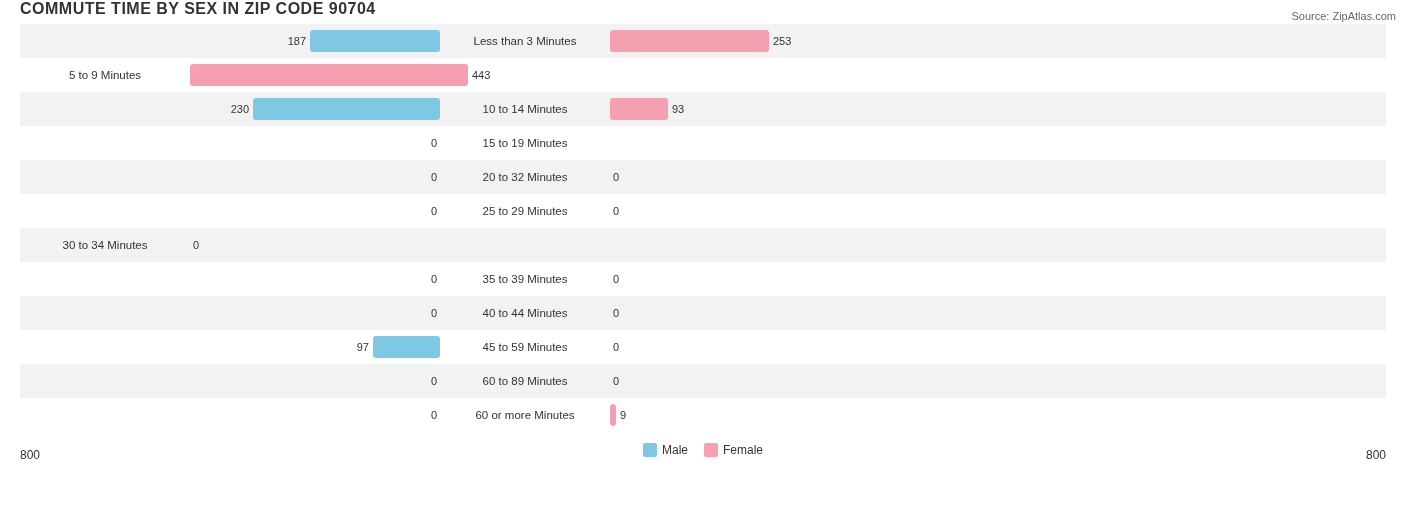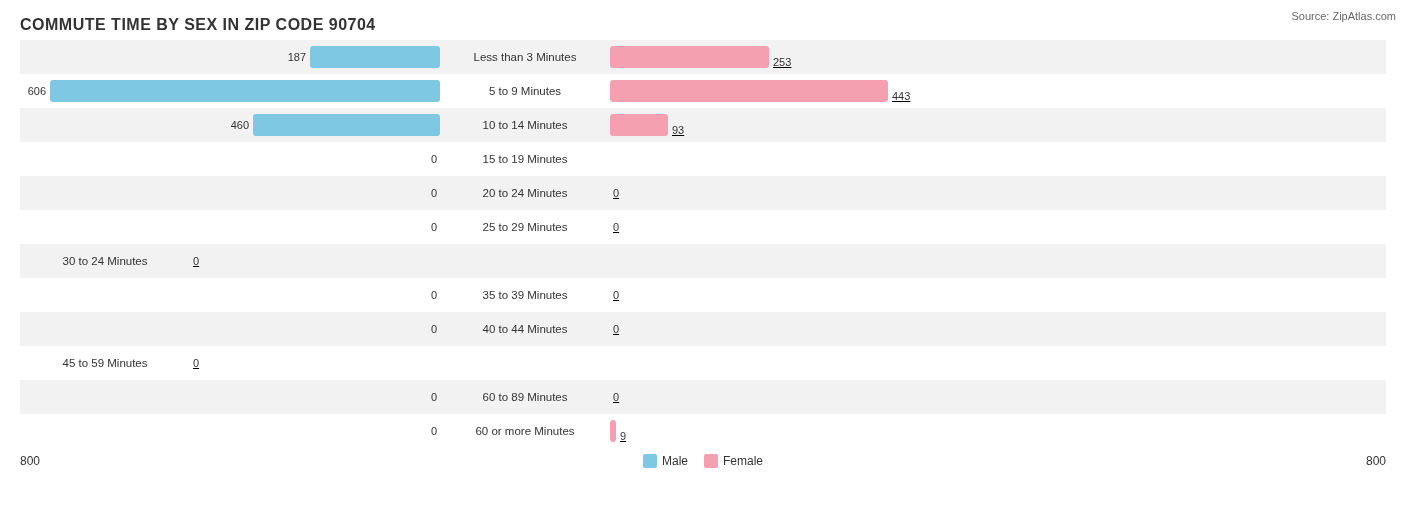--- a/index.html
+++ b/index.html
@@ -7,21 +7,21 @@
       font-family: Arial, sans-serif;
       background: #fff;
       width: 1406px;
       height: 523px;
       overflow: hidden;
       position: relative;
     }
     .chart-container {
       width: 1406px;
       height: 405px;
-      padding: 16px 20px 40px 20px;
+      padding: 0 20px 40px 20px;
       position: relative;
     }
     .title {
       font-size: 16px;
       font-weight: bold;
       color: #333;
       text-transform: uppercase;
       letter-spacing: 0.5px;
       margin-bottom: 6px;
     }
@@ -71,20 +71,21 @@
     .footer {
       display: flex;
       justify-content: space-between;
       align-items: center;
       margin-top: 6px;
       padding: 0 0px;
     }
     .axis-label {
       font-size: 12px;
       color: #333;
+      margin-top: 10px;
     }
     .legend {
       display: flex;
       gap: 16px;
     }
     .legend-item {
       display: flex;
       align-items: center;
       gap: 5px;
       font-size: 12px;
@@ -113,24 +114,23 @@
       width: 420px;
       display: flex;
       align-items: center;
       justify-content: flex-end;
       position: relative;
       padding-right: 0;
     }
     .right-bar-container {
       flex: 1;
       display: flex;
-      align-items: flex-end;
+      align-items: center;
       position: relative;
       padding-left: 0;
-      text-decoration: underline;
     }
     .center-label {
       width: 170px;
       flex-shrink: 0;
       text-align: center;
       font-size: 11.5px;
       color: #333;
     }
   </style>
 </head>
@@ -147,67 +147,63 @@
           <span class="bar-value-outside-left">187</span>
           <div class="bar-male" style="width: 130px;"></div>
         </div>
         <div class="center-label">Less than 3 Minutes</div>
         <div class="right-bar-container">
           <div class="bar-female" style="width: 159px;"></div>
           <span class="bar-value-outside-right">253</span>
         </div>
       </div>
       <div class="butterfly-row">
-        <div class="left-bar-container">
-          <span class="bar-value-outside-left">606</span>
-          <div class="bar-male" style="width: 420px;"></div>
-        </div>
         <div class="center-label">5 to 9 Minutes</div>
         <div class="right-bar-container">
           <div class="bar-female" style="width: 278px;"></div>
           <span class="bar-value-outside-right">443</span>
         </div>
       </div>
       <div class="butterfly-row">
         <div class="left-bar-container">
-          <span class="bar-value-outside-left">460</span>
+          <span class="bar-value-outside-left">230</span>
           <div class="bar-male" style="width: 187px;"></div>
         </div>
         <div class="center-label">10 to 14 Minutes</div>
         <div class="right-bar-container">
           <div class="bar-female" style="width: 58px;"></div>
           <span class="bar-value-outside-right">93</span>
         </div>
       </div>
       <div class="butterfly-row">
         <div class="left-bar-container">
           <span class="zero-label">0</span>
         </div>
         <div class="center-label">15 to 19 Minutes</div>
       </div>
       <div class="butterfly-row">
         <div class="left-bar-container">
           <span class="zero-label">0</span>
         </div>
-        <div class="center-label">20 to 24 Minutes</div>
+        <div class="center-label">20 to 32 Minutes</div>
         <div class="right-bar-container">
           <span class="zero-label">0</span>
         </div>
       </div>
       <div class="butterfly-row">
         <div class="left-bar-container">
           <span class="zero-label">0</span>
         </div>
         <div class="center-label">25 to 29 Minutes</div>
         <div class="right-bar-container">
           <span class="zero-label">0</span>
         </div>
       </div>
       <div class="butterfly-row">
-        <div class="center-label">30 to 24 Minutes</div>
+        <div class="center-label">30 to 34 Minutes</div>
         <div class="right-bar-container">
           <span class="zero-label">0</span>
         </div>
       </div>
       <div class="butterfly-row">
         <div class="left-bar-container">
           <span class="zero-label">0</span>
         </div>
         <div class="center-label">35 to 39 Minutes</div>
         <div class="right-bar-container">
@@ -217,20 +213,24 @@
       <div class="butterfly-row">
         <div class="left-bar-container">
           <span class="zero-label">0</span>
         </div>
         <div class="center-label">40 to 44 Minutes</div>
         <div class="right-bar-container">
           <span class="zero-label">0</span>
         </div>
       </div>
       <div class="butterfly-row">
+        <div class="left-bar-container">
+          <span class="bar-value-outside-left">97</span>
+          <div class="bar-male" style="width: 67px;"></div>
+        </div>
         <div class="center-label">45 to 59 Minutes</div>
         <div class="right-bar-container">
           <span class="zero-label">0</span>
         </div>
       </div>
       <div class="butterfly-row">
         <div class="left-bar-container">
           <span class="zero-label">0</span>
         </div>
         <div class="center-label">60 to 89 Minutes</div>

